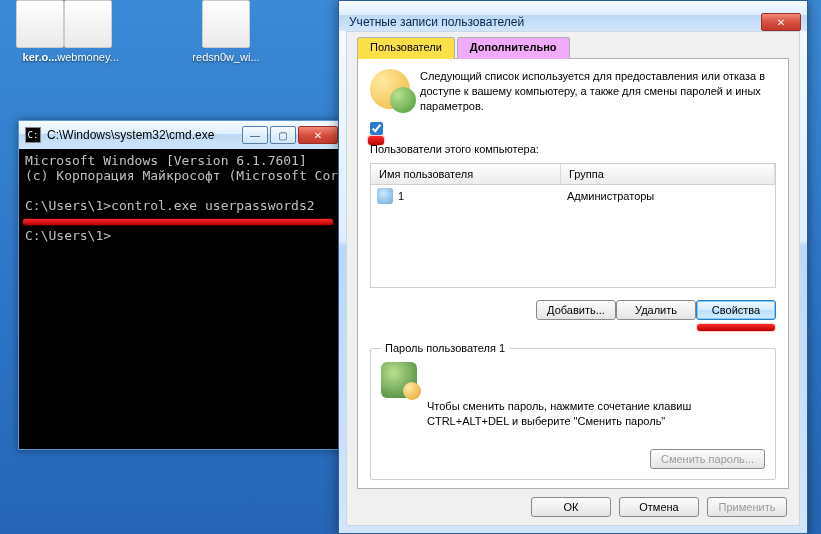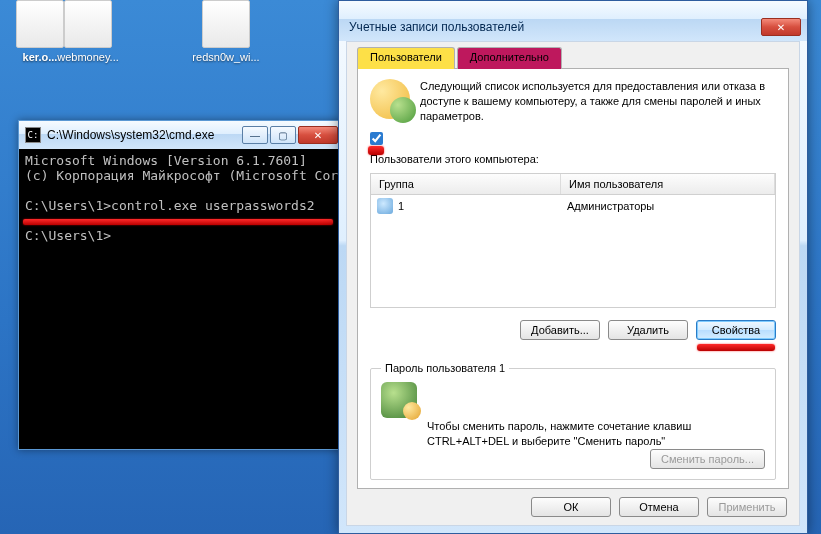--- a/index.html
+++ b/index.html
@@ -67,37 +67,37 @@
   
   .dialog {
     position: absolute; left: 338px; top: 0;
     width: 470px; height: 534px;
     background: linear-gradient(180deg,#f6fbff 0%, #dfeffe 45%, #bcd8f4 46%, #d1e6fb 100%);
     border: 1px solid #2e5d9e;
     box-shadow: 0 0 12px rgba(0,0,0,.45);
     display:flex; flex-direction:column;
   }
   .dlg-titlebar {
-    height: 40px; display:flex; align-items:center;
+    height: 30px; display:flex; align-items:center;
     padding: 12px 6px 0 10px;
     background: linear-gradient(180deg,#f6fbff 0%, #dfeffe 45%, #bcd8f4 46%, #d1e6fb 100%);
   }
   .dlg-titlebar .title { flex:1; color:#002650; font-size:12px; }
   .dlg-client {
     flex:1; background:#f0f0f0; margin:0 7px 7px 7px;
     border:1px solid #c9d6e6;
     display:flex; flex-direction:column; padding:4px 10px 8px;
   }
   .tabstrip { display:flex; height:22px; position:relative; top:1px; }
   .tab {
     padding:3px 12px 0; border:1px solid #b0b0b0; background:#fde047;
     border-bottom:none; margin-right:2px; border-radius:3px 3px 0 0;
     font-size:11px; color:#000;
   }
-  .tab.inactive { background:#be185d; }
+  .tab.inactive { background:#f0abfc;font-weight:bold; }
   .tab-panel {
     flex:1; background:#fff; border:1px solid #b0b0b0;
     padding:10px 12px 8px;
     display:flex; flex-direction:column; gap:8px;
   }
   .intro { display:flex; gap:10px; }
   .users-icon {
     width:40px; height:40px; flex:none;
     border-radius:50%; background:radial-gradient(circle at 30% 30%, #ffe9a0, #f0b83a);
     position:relative;
@@ -130,21 +130,21 @@
   .list-head .col:first-child { flex:0 0 190px; }
   .list-head .col:last-child { flex:1; }
   .list-row { display:flex; padding:3px 6px; align-items:center; }
   .list-row .ucell { flex:0 0 190px; display:flex; gap:5px; align-items:center;}
   .list-row .gcell { flex:1; }
   .person-ico {
     width:16px; height:16px; border-radius:3px;
     background:radial-gradient(circle at 40% 35%, #cde9ff, #6ba9dd);
     position:relative;
   }
-  .btn-row { display:flex; justify-content:flex-end; gap:8px; margin-top:4px; }
+  .btn-row { display:flex; justify-content:flex-end; margin-top:4px; }
   .btn {
     min-width:80px; padding:3px 10px;
     border:1px solid #8a8a8a; border-radius:3px;
     background:linear-gradient(180deg,#fdfdfd,#e4e4e4);
     font-size:11px; color:#000; text-align:center;
   }
   .btn.primary {
     border:1px solid #2a7cc7;
     box-shadow:0 0 0 1px #7ecbff inset;
     background:linear-gradient(180deg,#f0f9ff,#d3ecff 48%, #b7ddff 49%, #d4edff);
@@ -234,22 +234,22 @@
 
       <label class="chk-row">
         <input type="checkbox" checked="" style="">
         <div class="red-dot"></div>
       </label>
 
       <div>Пользователи этого компьютера:</div>
 
       <div class="list-frame">
         <div class="list-head">
+          <div class="col">Имя пользователя</div>
           <div class="col">Группа</div>
-          <div class="col">Имя пользователя</div>
         </div>
         <div class="list-row">
           <div class="ucell">
             <div class="person-ico"></div>
             <span>1</span>
           </div>
           <div class="gcell">Администраторы</div>
         </div>
       </div>
 
@@ -261,21 +261,21 @@
           <div class="red-under-btn"></div>
         </div>
       </div>
 
       <fieldset class="pwd" style="margin-top:14px;">
         <legend>Пароль пользователя 1</legend>
         <div class="pwd-body">
           <div class="key-icon"></div>
           <div style="flex:1;">
             <div class="pwd-text">Чтобы сменить пароль, нажмите сочетание клавиш CTRL+ALT+DEL и выберите "Сменить пароль"</div>
-            <div class="btn-row" style="margin-top:0;align-items:flex-end;">
+            <div class="btn-row" style="margin-top:20px;align-items:flex-end;">
               <div class="btn disabled">Сменить пароль...</div>
             </div>
           </div>
         </div>
       </fieldset>
 
     </div>
 
     <div class="footer">
       <div class="btn">ОК</div>

